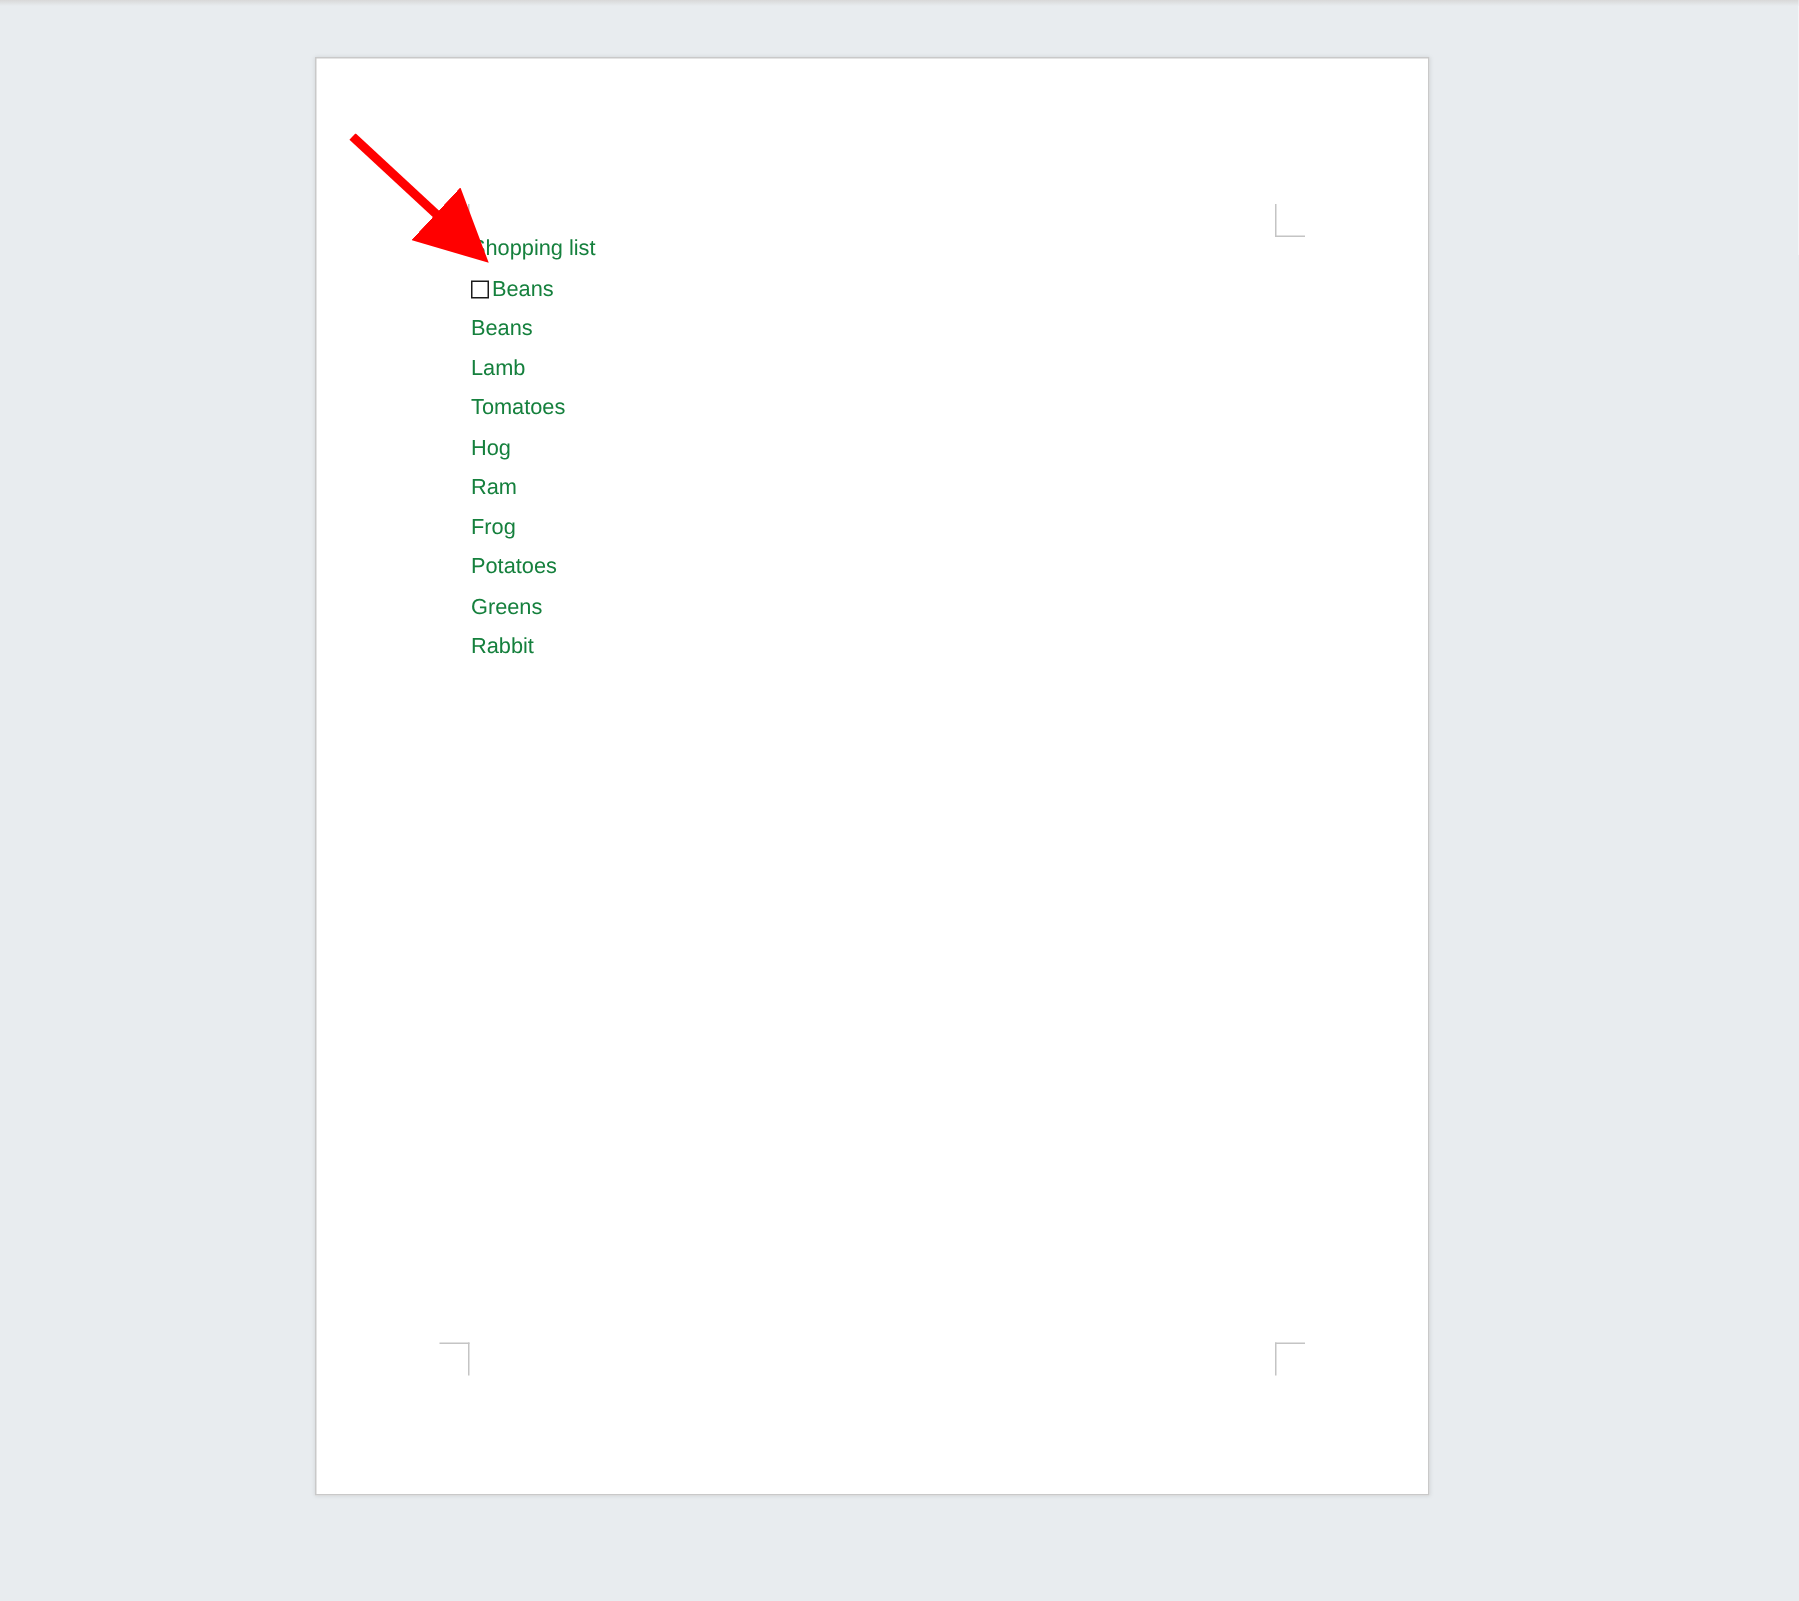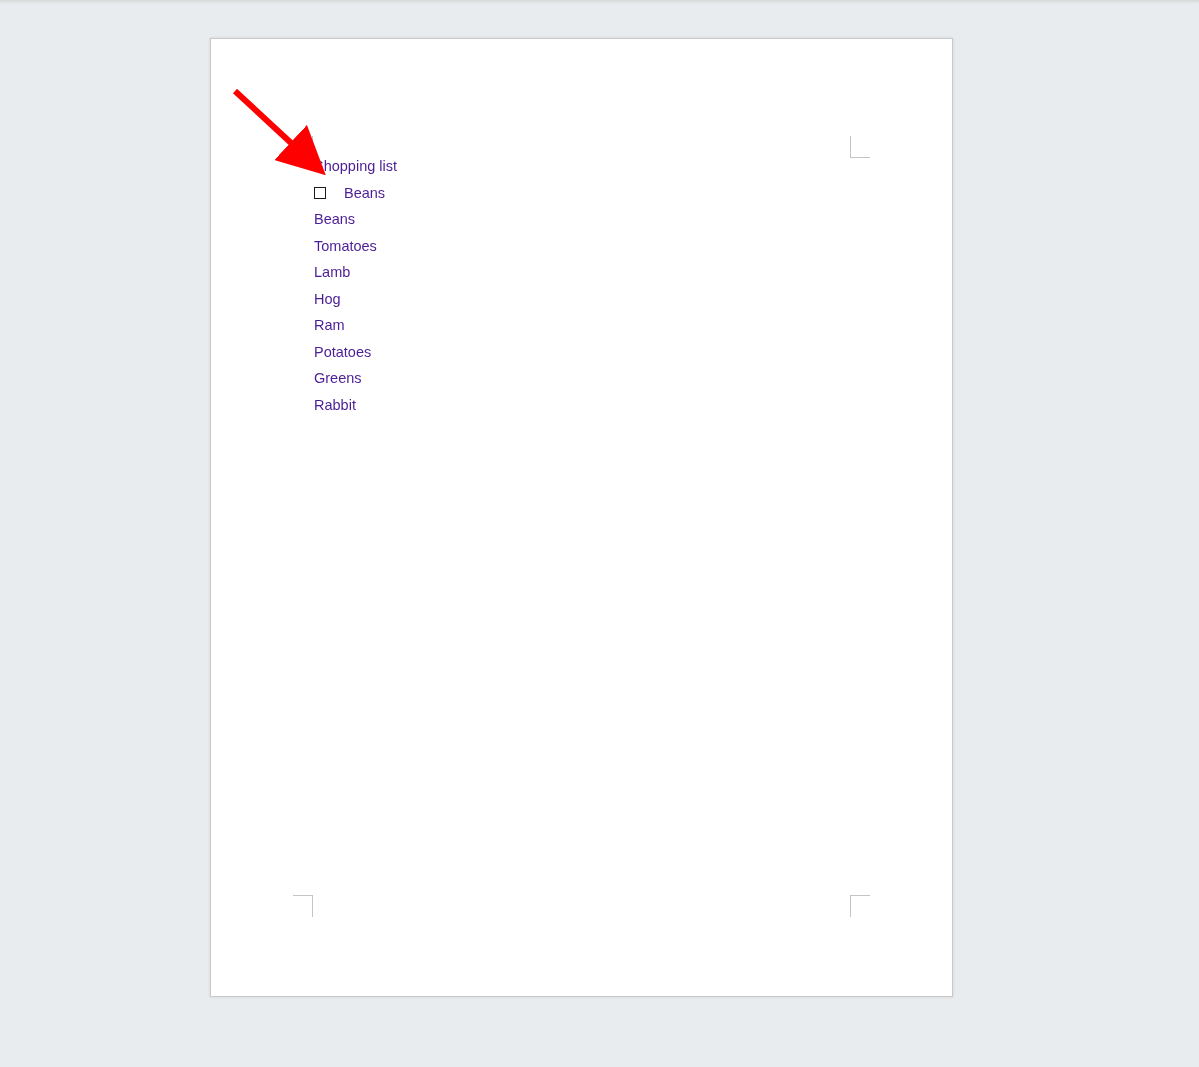--- a/index.html
+++ b/index.html
@@ -61,31 +61,30 @@
       right: 82px;
       border-top: 1px solid #c4c4c4;
       border-left: 1px solid #c4c4c4;
     }
     .content {
       position: absolute;
       top: 120px;
       left: 103px;
       right: 103px;
       font-size: 14.5px;
-      color: #4c1d95;
+      color: #15803d;
       line-height: 1.0;
     }
     .doc-title {
       margin-bottom: 12px;
     }
     .list-item {
       margin-bottom: 12px;
       display: flex;
       align-items: center;
-      gap: 16px;
     }
     .checkbox {
       display: inline-block;
       width: 12px;
       height: 12px;
       border: 1.2px solid #1a1a1a;
       margin-right: 2px;
       flex-shrink: 0;
     }
     .arrow-annotation {
@@ -110,30 +109,33 @@
     <div class="doc-title">Shopping list</div>
     <div id="list-container">
         <div class="list-item">
           <span class="checkbox"></span>
           <span>Beans</span>
         </div>
         <div class="list-item">
           <span>Beans</span>
         </div>
         <div class="list-item">
-          <span>Tomatoes</span>
+          <span>Lamb</span>
         </div>
         <div class="list-item">
-          <span>Lamb</span>
+          <span>Tomatoes</span>
         </div>
         <div class="list-item">
           <span>Hog</span>
         </div>
         <div class="list-item">
           <span>Ram</span>
+        </div>
+        <div class="list-item">
+          <span>Frog</span>
         </div>
         <div class="list-item">
           <span>Potatoes</span>
         </div>
         <div class="list-item">
           <span>Greens</span>
         </div>
         <div class="list-item">
           <span>Rabbit</span>
         </div>

